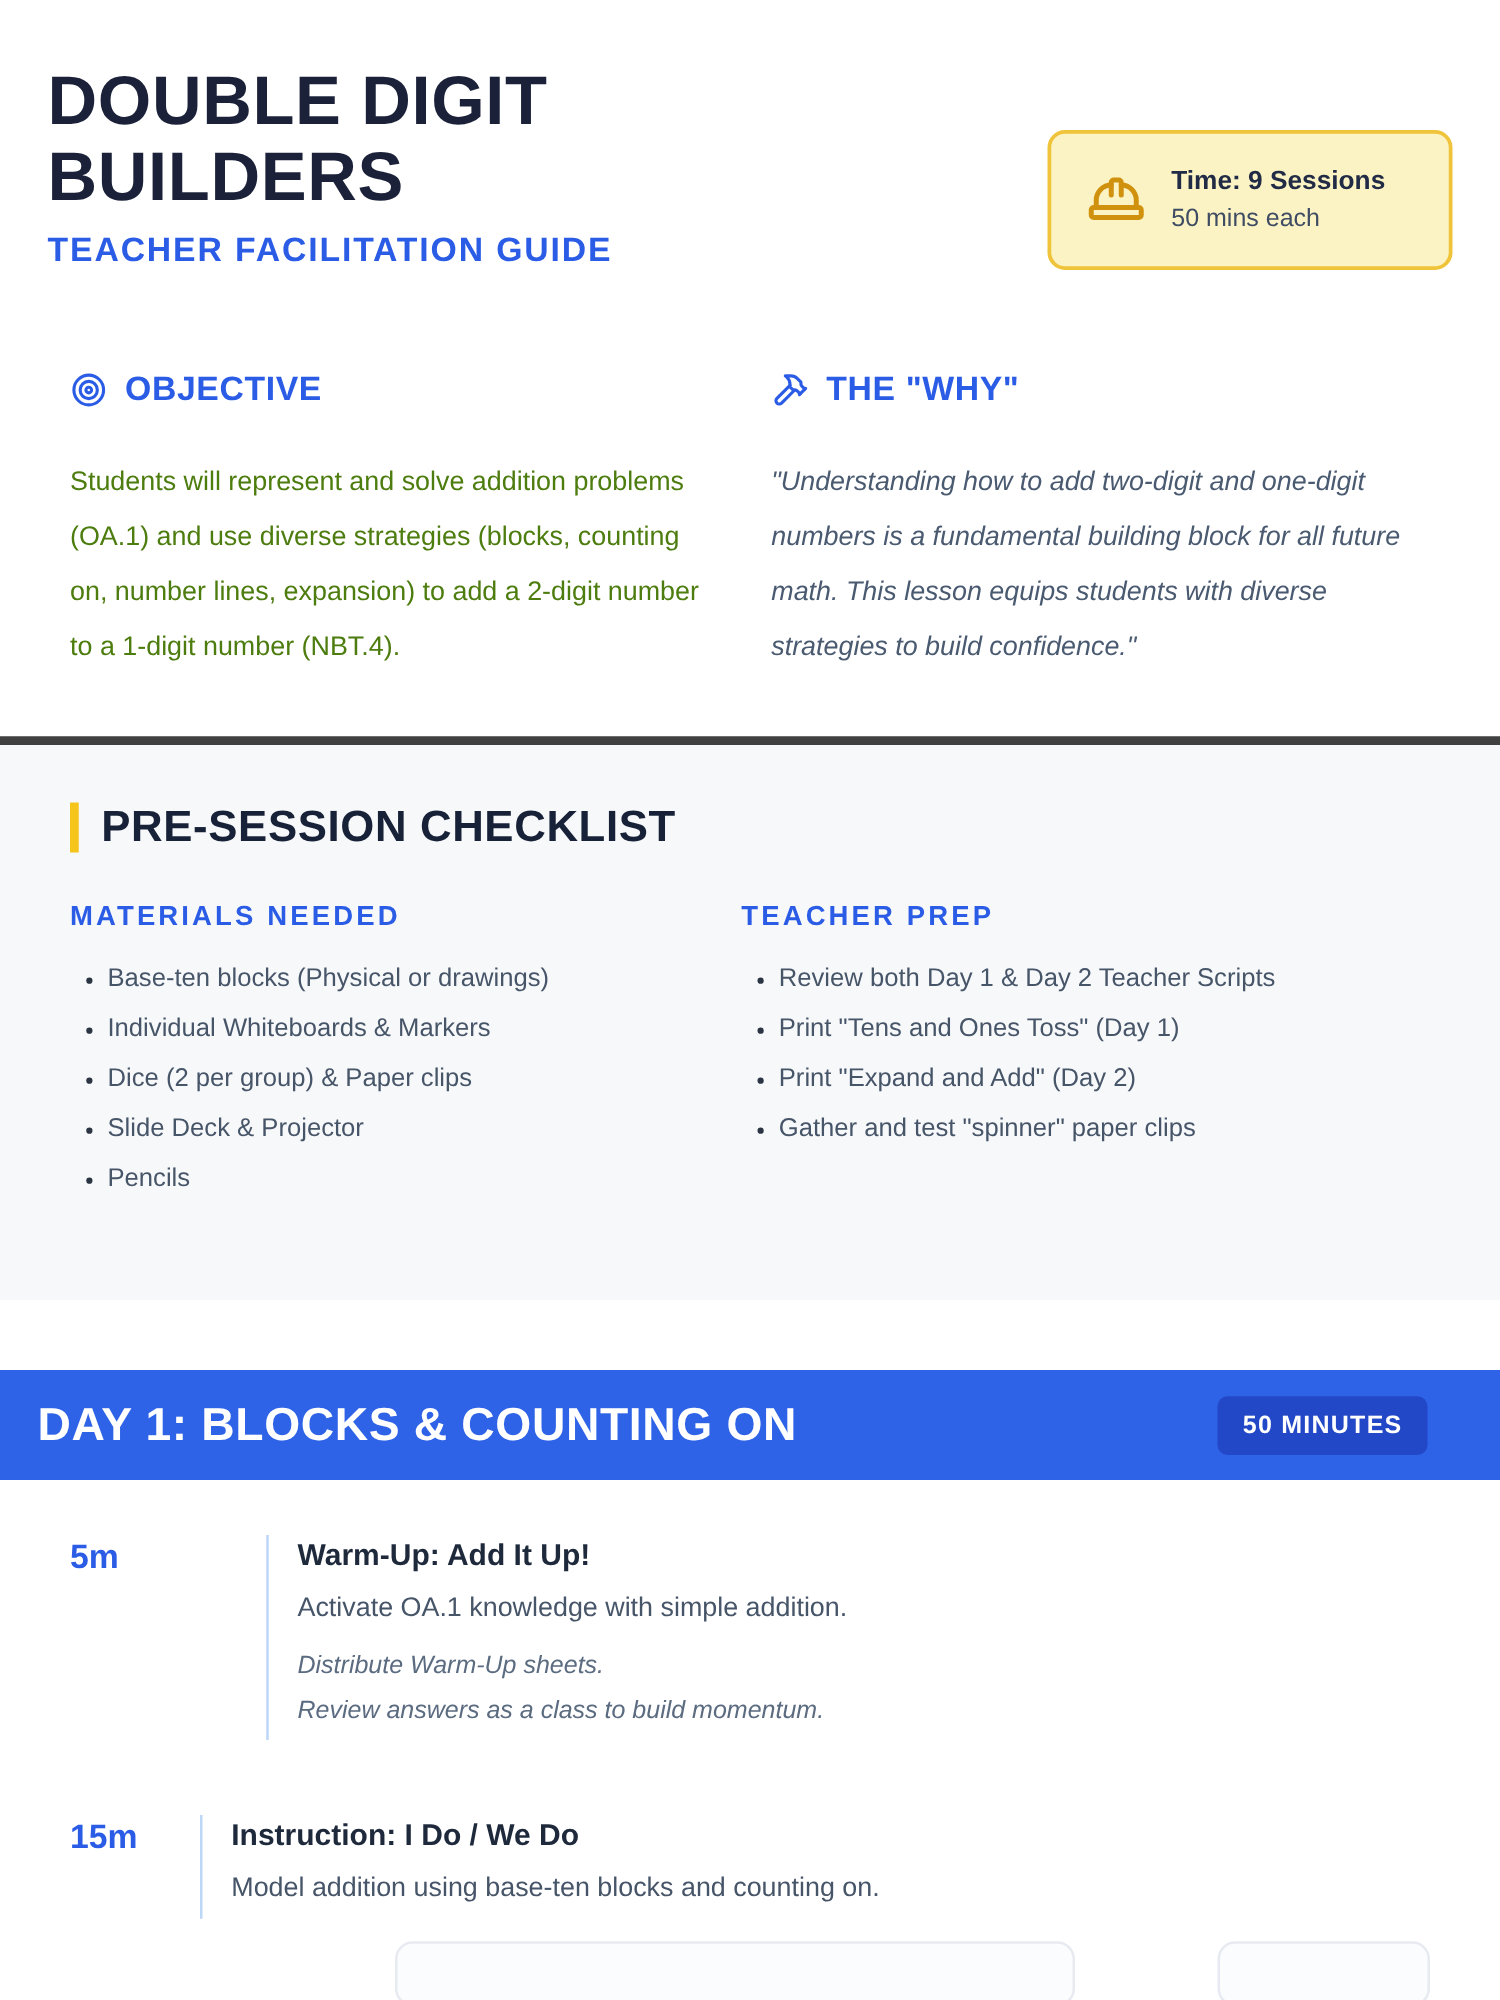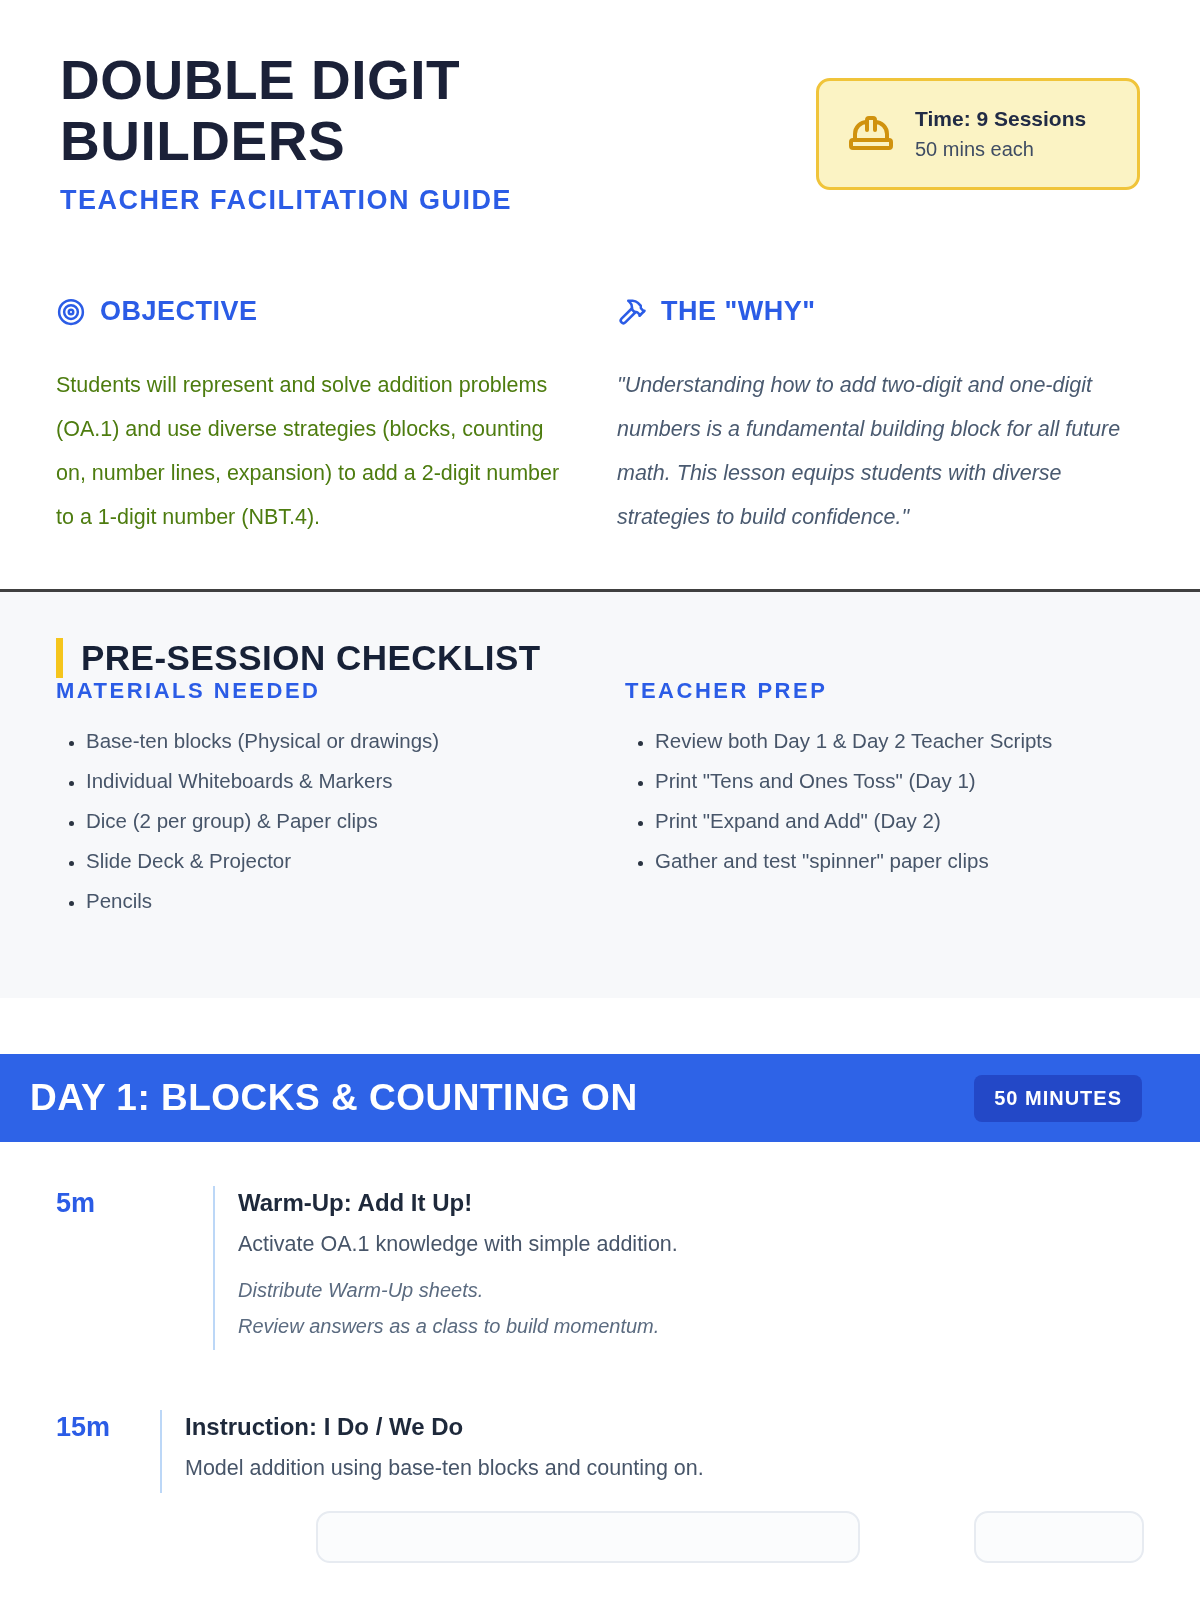--- a/index.html
+++ b/index.html
@@ -4,21 +4,21 @@
 <style>
   * { margin:0; padding:0; box-sizing:border-box; }
   html,body { background:#ffffff; }
   body {
     width:1200px; height:1600px; overflow:hidden; position:relative;
     font-family:"Liberation Sans", sans-serif;
     -webkit-font-smoothing:antialiased;
   }
 
   
-  .doc-header { display:flex; justify-content:space-between; align-items:center; padding:50px 60px 0;gap:18px; }
+  .doc-header { display:flex; justify-content:space-between; align-items:flex-end; padding:50px 38px 0;gap:18px; }
   .lesson-title {
     font-size:55px; line-height:1.1; font-weight:900; color:#1b2138;
     letter-spacing:.5px; max-width:640px;
   }
   .guide-subtitle { margin-top:14px; font-size:27px; font-weight:700; color:#2b5ce6; letter-spacing:1.5px; }
 
   .time-badge {
     margin-top:2px; display:flex; align-items:center; gap:20px;
     background:#fbf3c4; border:3px solid #f0c43a; border-radius:14px;
     padding:26px 28px; min-width:324px;
@@ -30,27 +30,27 @@
   
   .overview { margin-top:80px; padding:0 56px; display:grid; grid-template-columns:505px 1fr; column-gap:56px; }
   .ov-head { display:flex; align-items:center; gap:14px; color:#2b5ce6; }
   .ov-head .ic { width:30px; height:30px; color:#2b5ce6; flex:0 0 auto; }
   .ov-head h2 { font-size:27px; font-weight:800; letter-spacing:.5px; color:#2b5ce6; }
   .ov-body { margin-top:36px; font-size:21.5px; line-height:44px; color:#4d7c0f; }
   .ov-body.quote { font-style:italic; color:#4a5a70; }
 
   
   .checklist {
-    margin-top:50px; border-top:3px solid #404040; background:#f7f8fa;
+    margin-top:50px; border-top:7px solid #404040; background:#f7f8fa;
     padding:46px 56px 70px;
   }
   .cl-title { display:flex; align-items:stretch; gap:18px; }
   .cl-title .bar { width:7px; background:#f5c51c; flex:0 0 auto; }
   .cl-title h2 { font-size:35px; font-weight:900; color:#172137; letter-spacing:.5px; }
-  .cl-cols { display:grid; grid-template-columns:505px 1fr; column-gap:64px; }
+  .cl-cols { display:grid; grid-template-columns:505px 1fr; column-gap:32px; margin-top:38px; }
   .cl-sub { font-size:22px; font-weight:700; color:#2b5ce6; letter-spacing:2.5px; }
   .cl-list { margin-top:24px; padding-left:30px; list-style:disc; }
   .cl-list li { font-size:20.5px; color:#475569; margin-bottom:15px; line-height:1.22; }
   .cl-list li::marker { color:#2b3442; font-size:18px; }
 
   
   .day-banner {
     margin-top:56px; height:88px; background:#2e63e7; color:#fff;
     display:flex; align-items:center; justify-content:space-between;
     padding:0 58px 0 30px;

